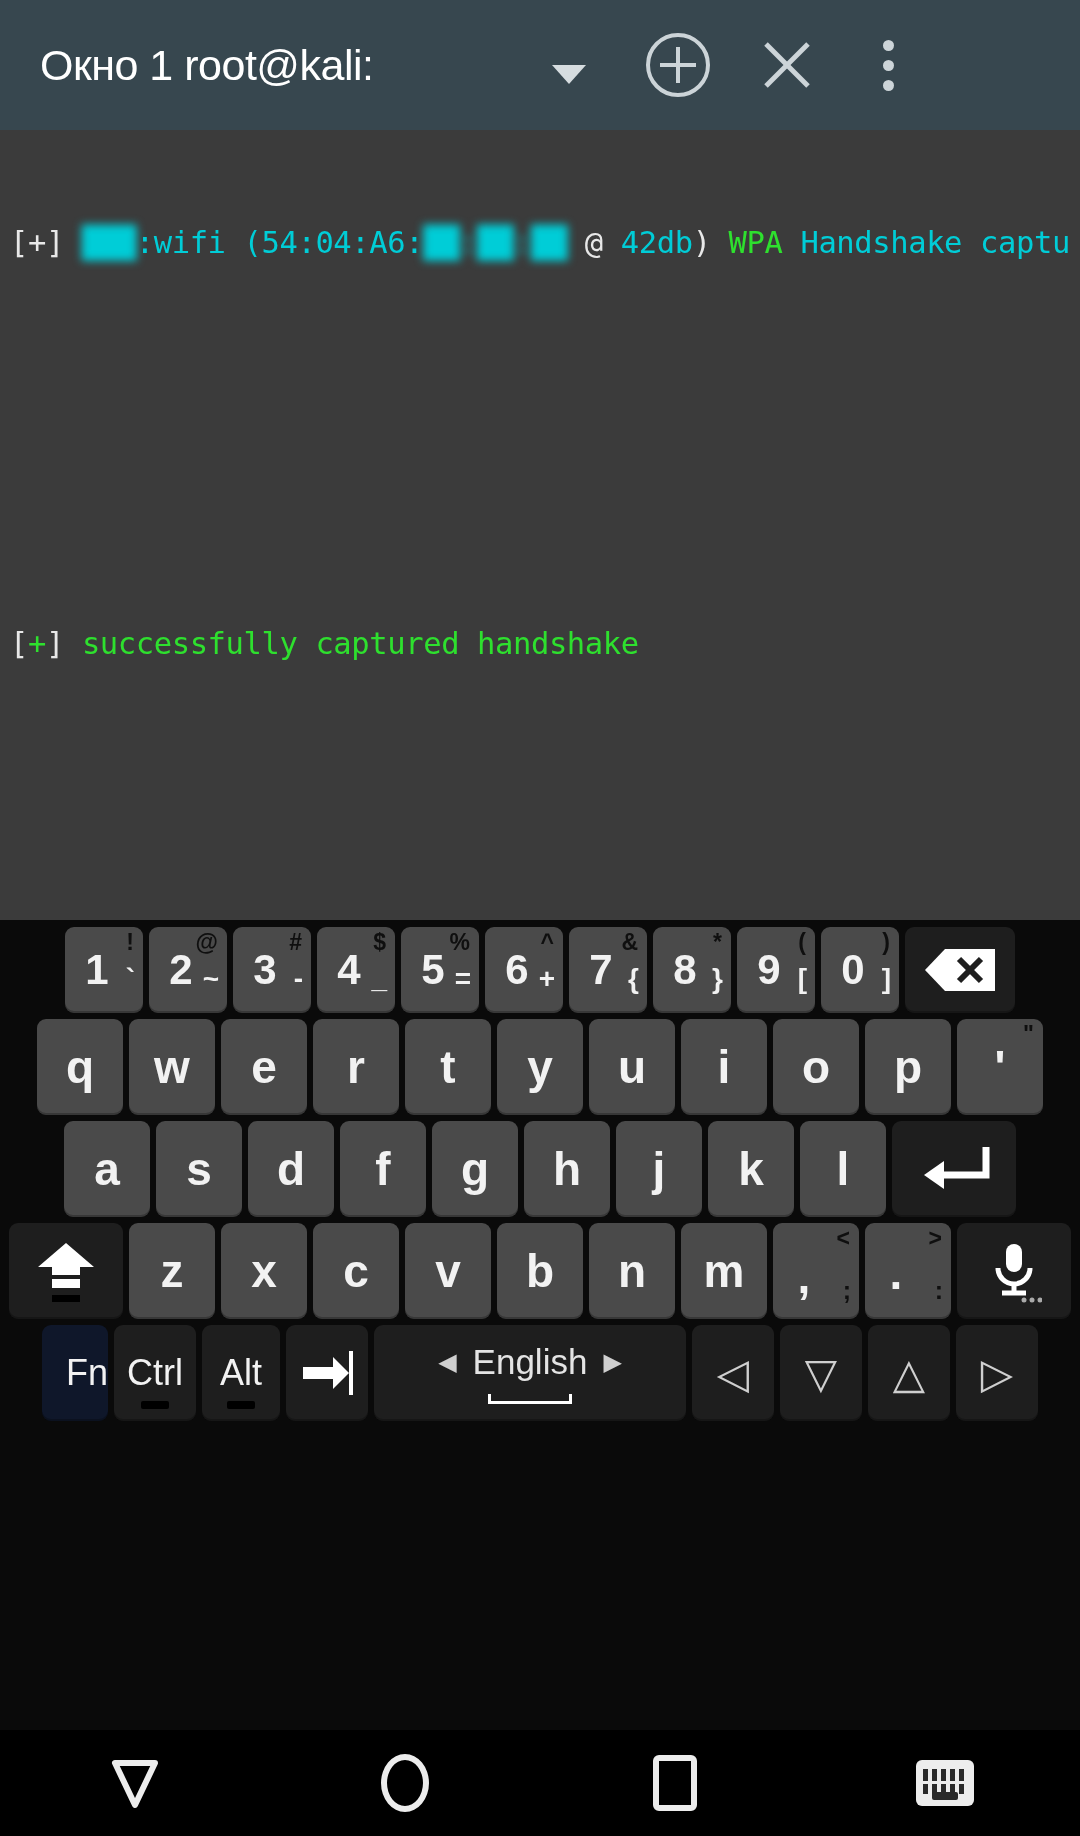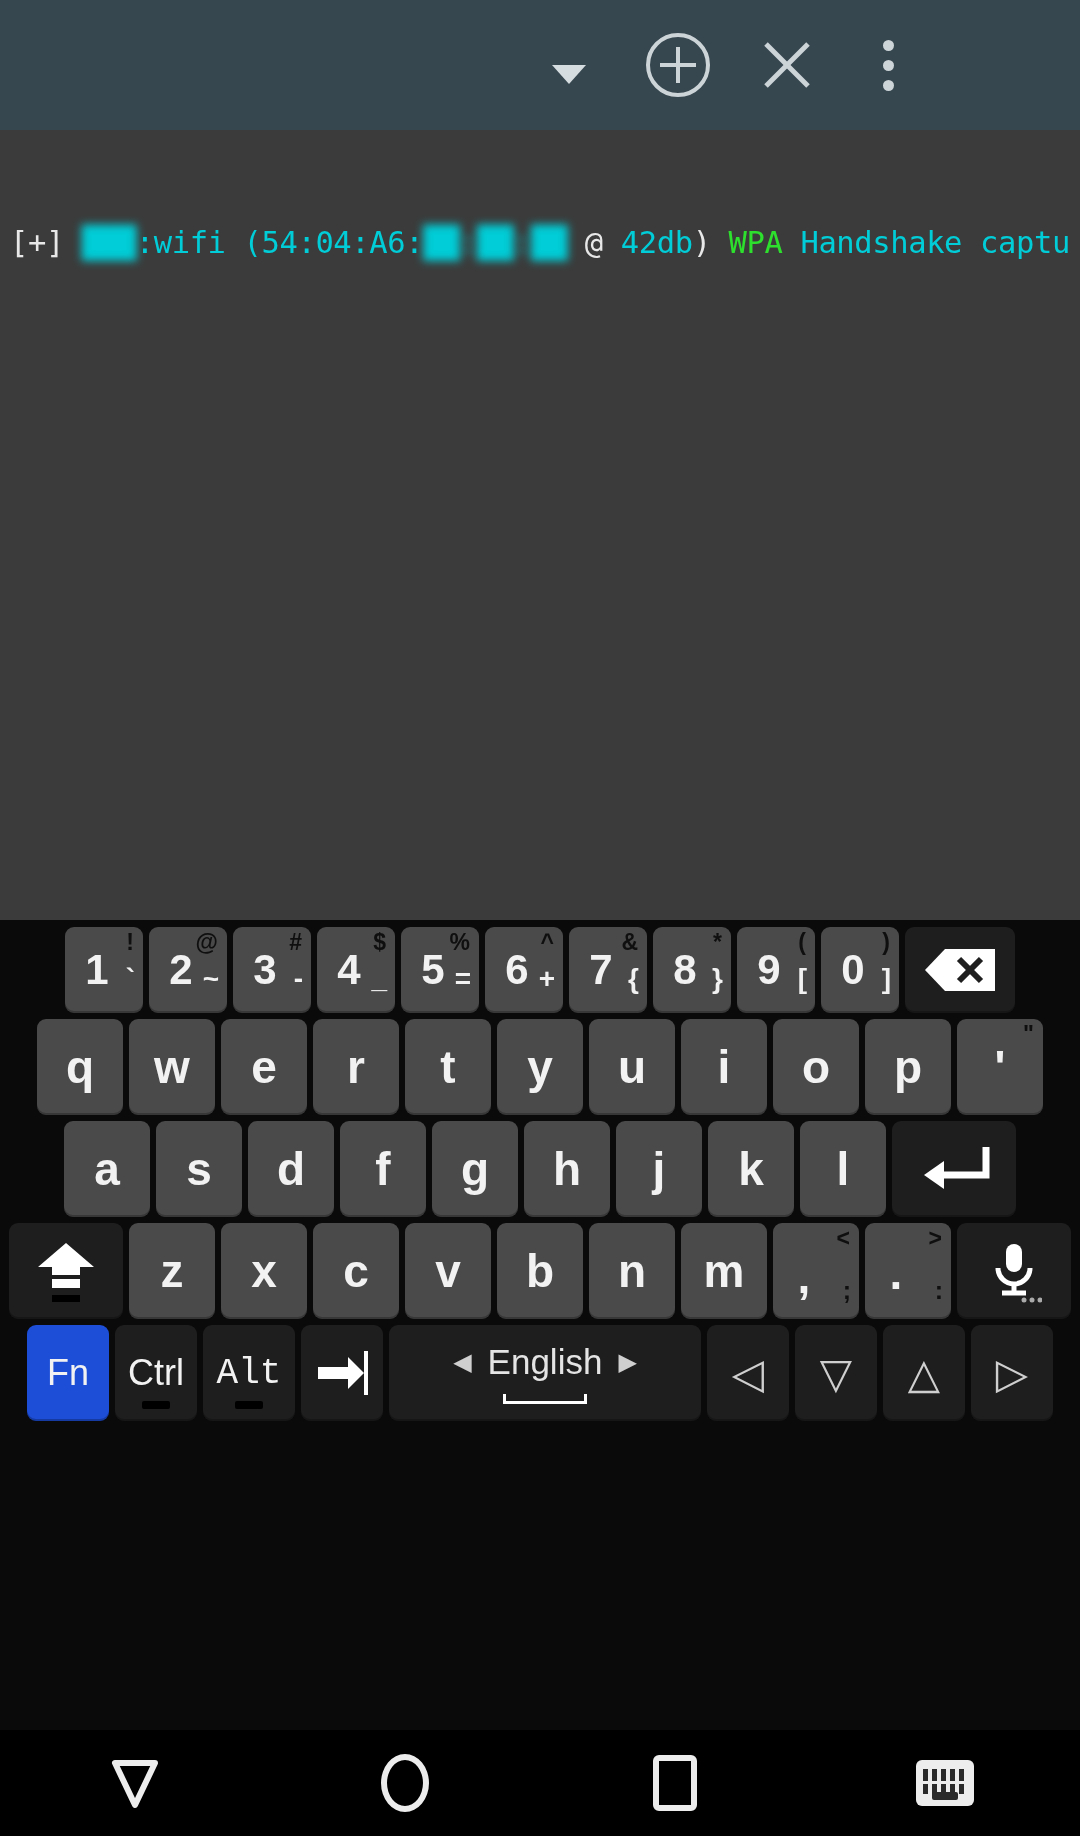--- a/index.html
+++ b/index.html
@@ -75,23 +75,23 @@
   #row-a .key.enter{ width:124px; background:#1e1e1e; }
 
   
   #row-z .key{ width:86px; height:96px; }
   #row-z .key .mainlbl{ font-size:46px; }
   #row-z .key.shift{ width:114px; background:#1e1e1e; }
   #row-z .key.mic{ width:114px; background:#1e1e1e; }
 
   
   #row-fn .key{ height:96px; }
-  #row-fn .k-fn{ width:82px; background:#1d4ed8; }
+  #row-fn .k-fn{ width:66px; background:#0f172a;justify-content:flex-end; }
   #row-fn .k-ctrl{ width:82px; background:#1e1e1e; }
-  #row-fn .k-alt{ width:92px; background:#1e1e1e;font-family:Liberation Mono, monospace; }
+  #row-fn .k-alt{ width:78px; background:#1e1e1e; }
   #row-fn .k-tab{ width:82px; background:#1e1e1e; }
   #row-fn .k-space{ width:312px; background:#1e1e1e; flex-direction:column; }
   #row-fn .k-arrow{ width:82px; background:#1e1e1e; }
   #row-fn .mainlbl{ font-size:36px; font-weight:400; }
   .modbar{ position:absolute; bottom:12px; left:50%; transform:translateX(-50%);
            width:28px;height:8px;background:#000;border-radius:2px; }
 
   .spacelang{ font-size:35px; color:#e4e4e4; font-weight:400; display:flex; align-items:center; gap:16px; }
   .spacelang .ar{ color:#cfcfcf; font-size:24px; }
   .spacebar-line{ width:84px;height:10px;border:3px solid #ffffff;border-top:none;margin-top:12px;}
@@ -106,20 +106,21 @@
      background:repeating-linear-gradient(90deg,#2a2a2a 0 5px,transparent 5px 9px); }
   .kb-icon .dots2{ position:absolute;top:24px;left:7px;width:44px;height:10px;
      background:repeating-linear-gradient(90deg,#2a2a2a 0 5px,transparent 5px 9px); }
   .kb-icon .bar{ position:absolute;bottom:6px;left:16px;width:26px;height:8px;background:#2a2a2a;border-radius:2px;}
 </style>
 </head>
 <body>
 
 <div id="titlebar">
   <div id="title-text">
+    <span>Окно 1 root@kali:</span>
   </div>
 
   <div class="tb-btn" id="dropdown-caret">
     <div class="caret"></div>
   </div>
 
   <div class="tb-btn" id="new-tab-btn">
     <svg width="76" height="76" viewBox="0 0 76 76">
       <circle cx="38" cy="38" r="30" fill="none" stroke="#ccd4d8" stroke-width="4"></circle>
       <line x1="38" y1="20" x2="38" y2="56" stroke="#ccd4d8" stroke-width="4"></line>
@@ -143,20 +144,21 @@
 
 <div id="terminal">
 
   <div class="line"><span class="c-white">[+] </span><span class="c-cyan blur">███</span><span class="c-cyan">:wifi (</span><span class="c-cyan">54:04:A6:</span><span class="c-cyan blur">██:██:██</span><span class="c-white"> @ </span><span class="c-cyan">42db</span><span class="c-white">) </span><span class="c-green">WPA</span><span class="c-cyan"> Handshake captu</span></div>
 
 
 
   <div class="line">&nbsp;</div>
   <div class="line">&nbsp;</div>
 
+  <div class="line"><span class="c-white">[</span><span class="c-green">+</span><span class="c-white">] </span><span class="c-green">successfully captured handshake</span></div>
 
   
 
   
 
   
   
 
   
 

